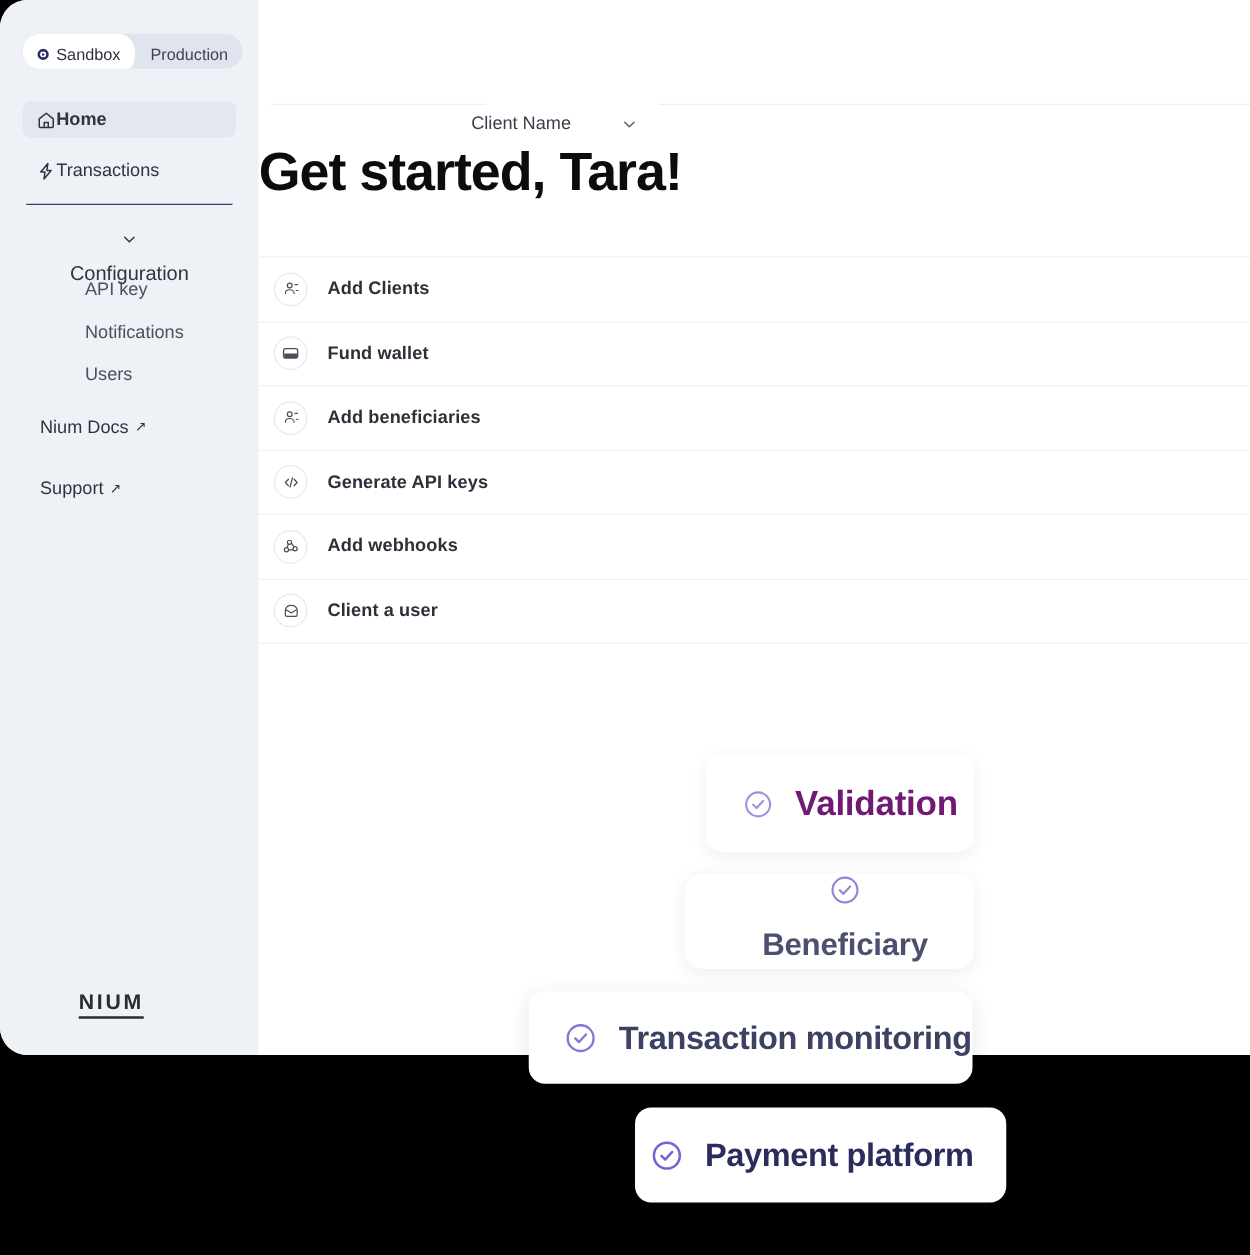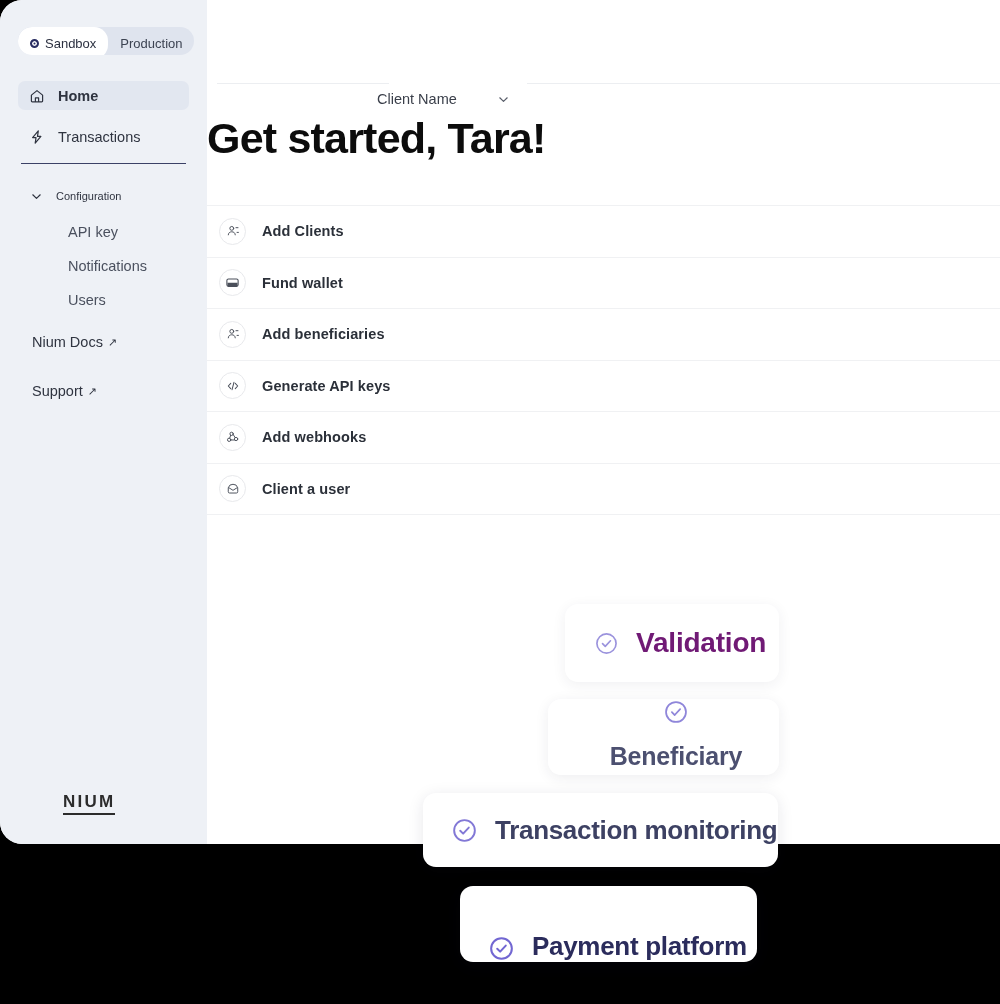--- a/index.html
+++ b/index.html
@@ -75,21 +75,20 @@
   
   .nav {
     position: absolute;
     left: 18px;
     top: 81px;
     width: 171px;
   }
   .nav-item {
     display: flex;
     align-items: center;
-    gap: 13px;
     height: 29px;
     padding: 0 11px;
     border-radius: 7px;
     color: #2f3440;
     font-size: 14.5px;
     margin-bottom: 12px;
     cursor: pointer;
   }
   .nav-item.active {
     background: #e2e7f0;
@@ -109,24 +108,25 @@
     margin: 12px 3px 20px 3px;
   }
 
   
   .config-head {
     display: flex;
     align-items: center;
     gap: 13px;
     padding: 0 11px;
     height: 24px;
-    font-size: 11px;
+    font-size: 16px;
     color: #2f3440;
     cursor: pointer;
     margin-bottom: 12px;
+    flex-direction: column;
   }
   .config-head .chev {
     width: 14px; height: 14px; flex: 0 0 14px;
     display: flex; align-items: center; justify-content: center;
   }
   .sub-item {
     padding-left: 50px;
     height: 24px;
     display: flex;
     align-items: center;
@@ -291,26 +291,25 @@
   #card-monitoring {
     left: 423px; top: 793px;
     width: 355px; height: 74px;
     padding-left: 28px;
     gap: 17px;
     box-shadow: 0 3px 16px rgba(30,30,60,0.10);
   }
   #card-monitoring .ftext { font-size: 26px; color: #3d4163; font-weight: bold; letter-spacing: -0.3px; }
 
   #card-payment {
-    left: 460px; top: 886px;
+    left: 508px; top: 886px;
     width: 297px; height: 76px;
-    padding-left: 28px;
+    padding-left: 12px;
     gap: 17px;
     box-shadow: 0 4px 20px rgba(20,20,50,0.16);
-    align-items: flex-end;
   }
   #card-payment .ftext { font-size: 26px; color: #2b2c5c; font-weight: bold; letter-spacing: -0.3px; }
 </style>
 </head>
 <body>
 
 <div id="app-window">
 
   <aside id="sidebar">
 

